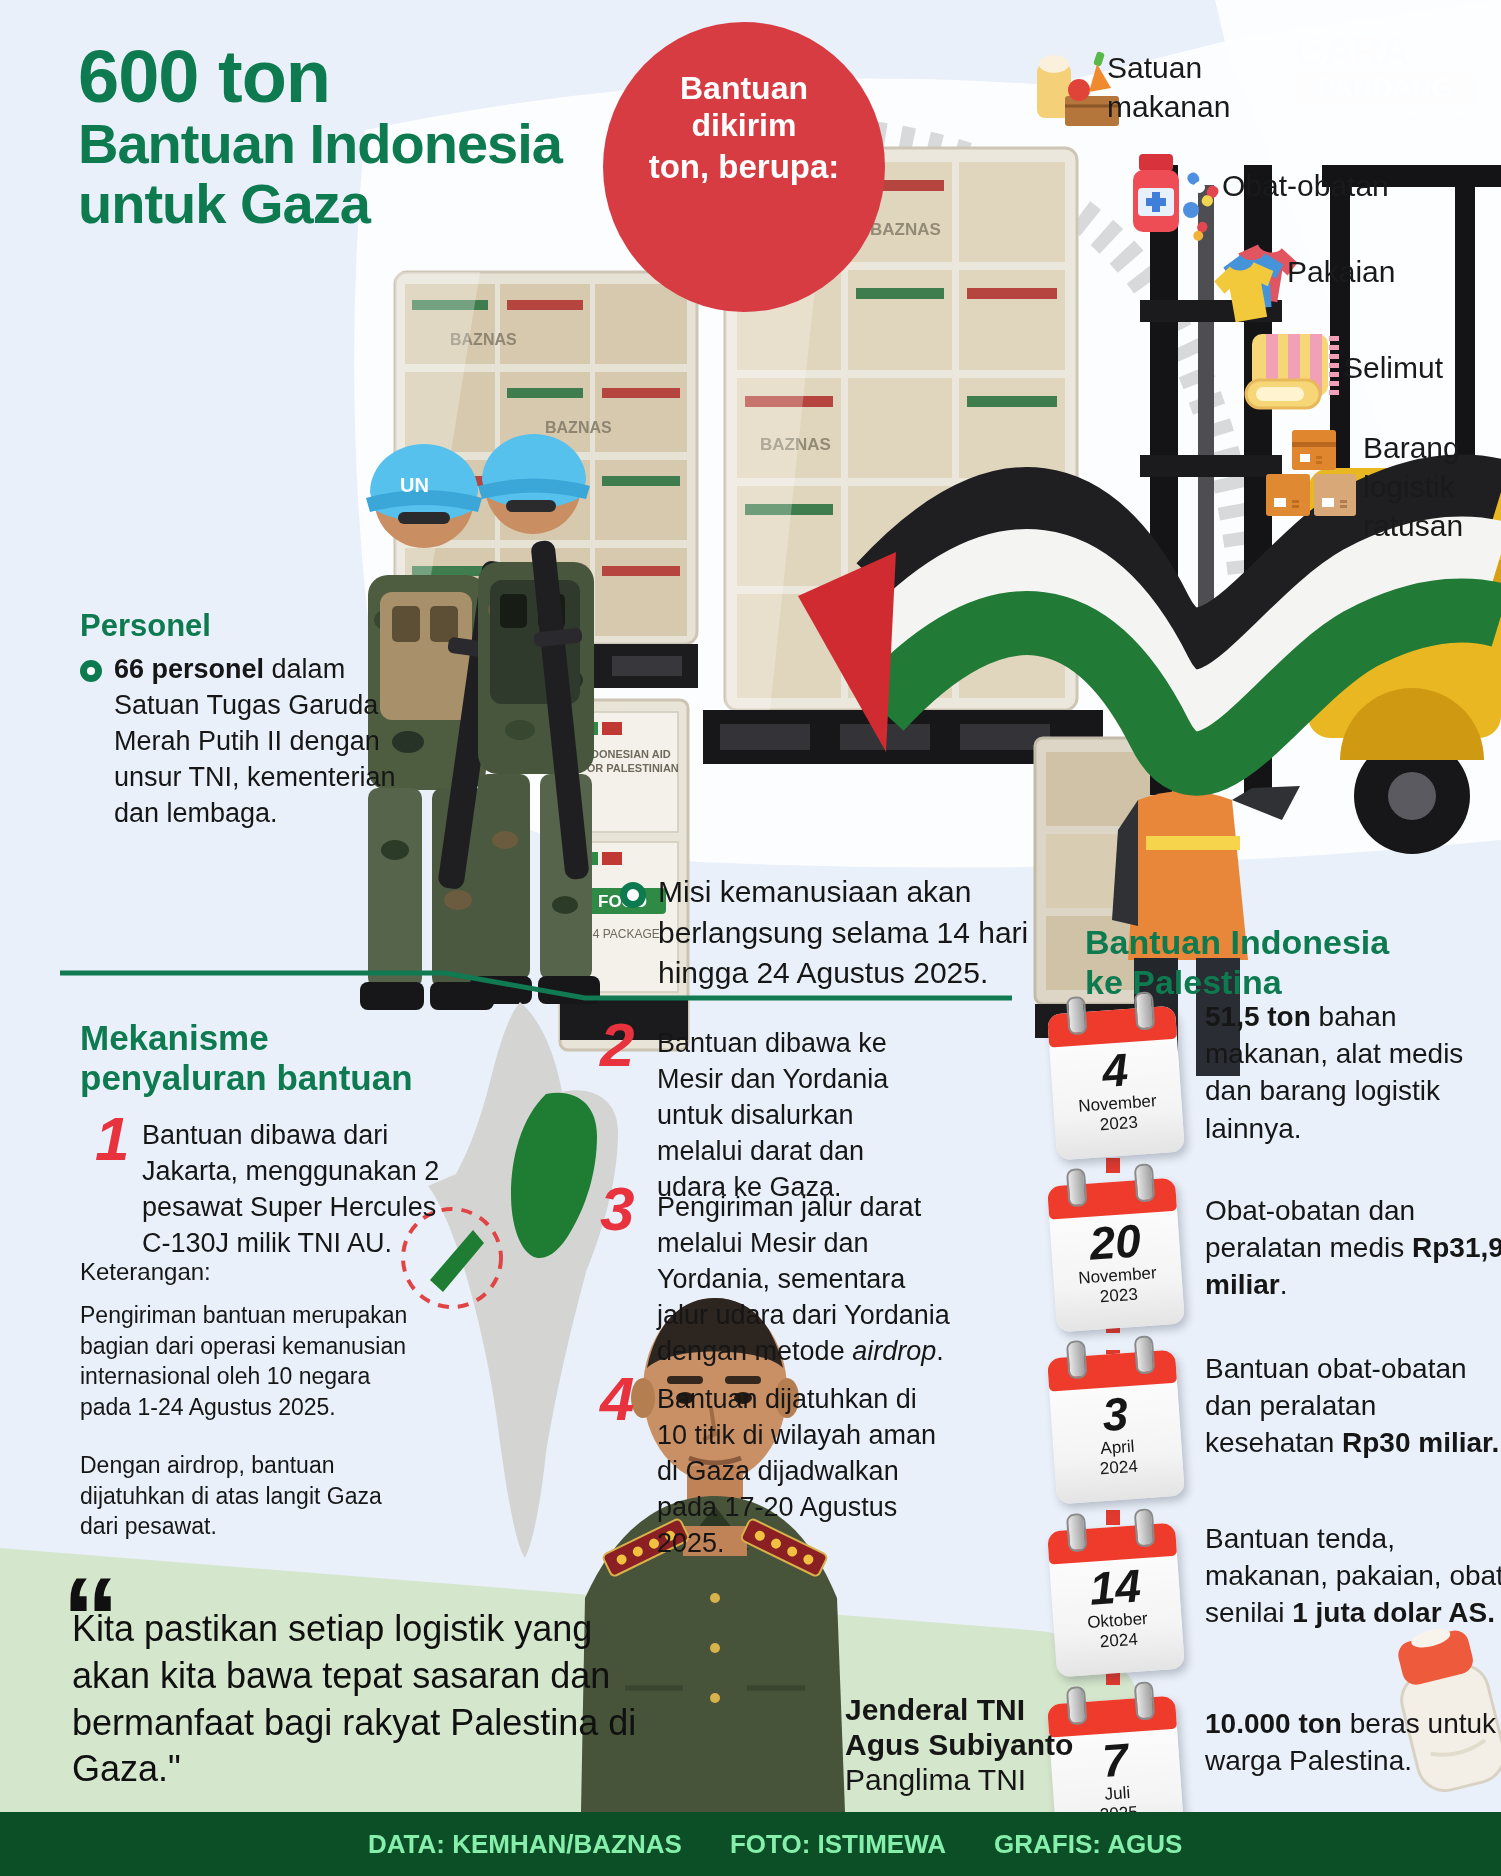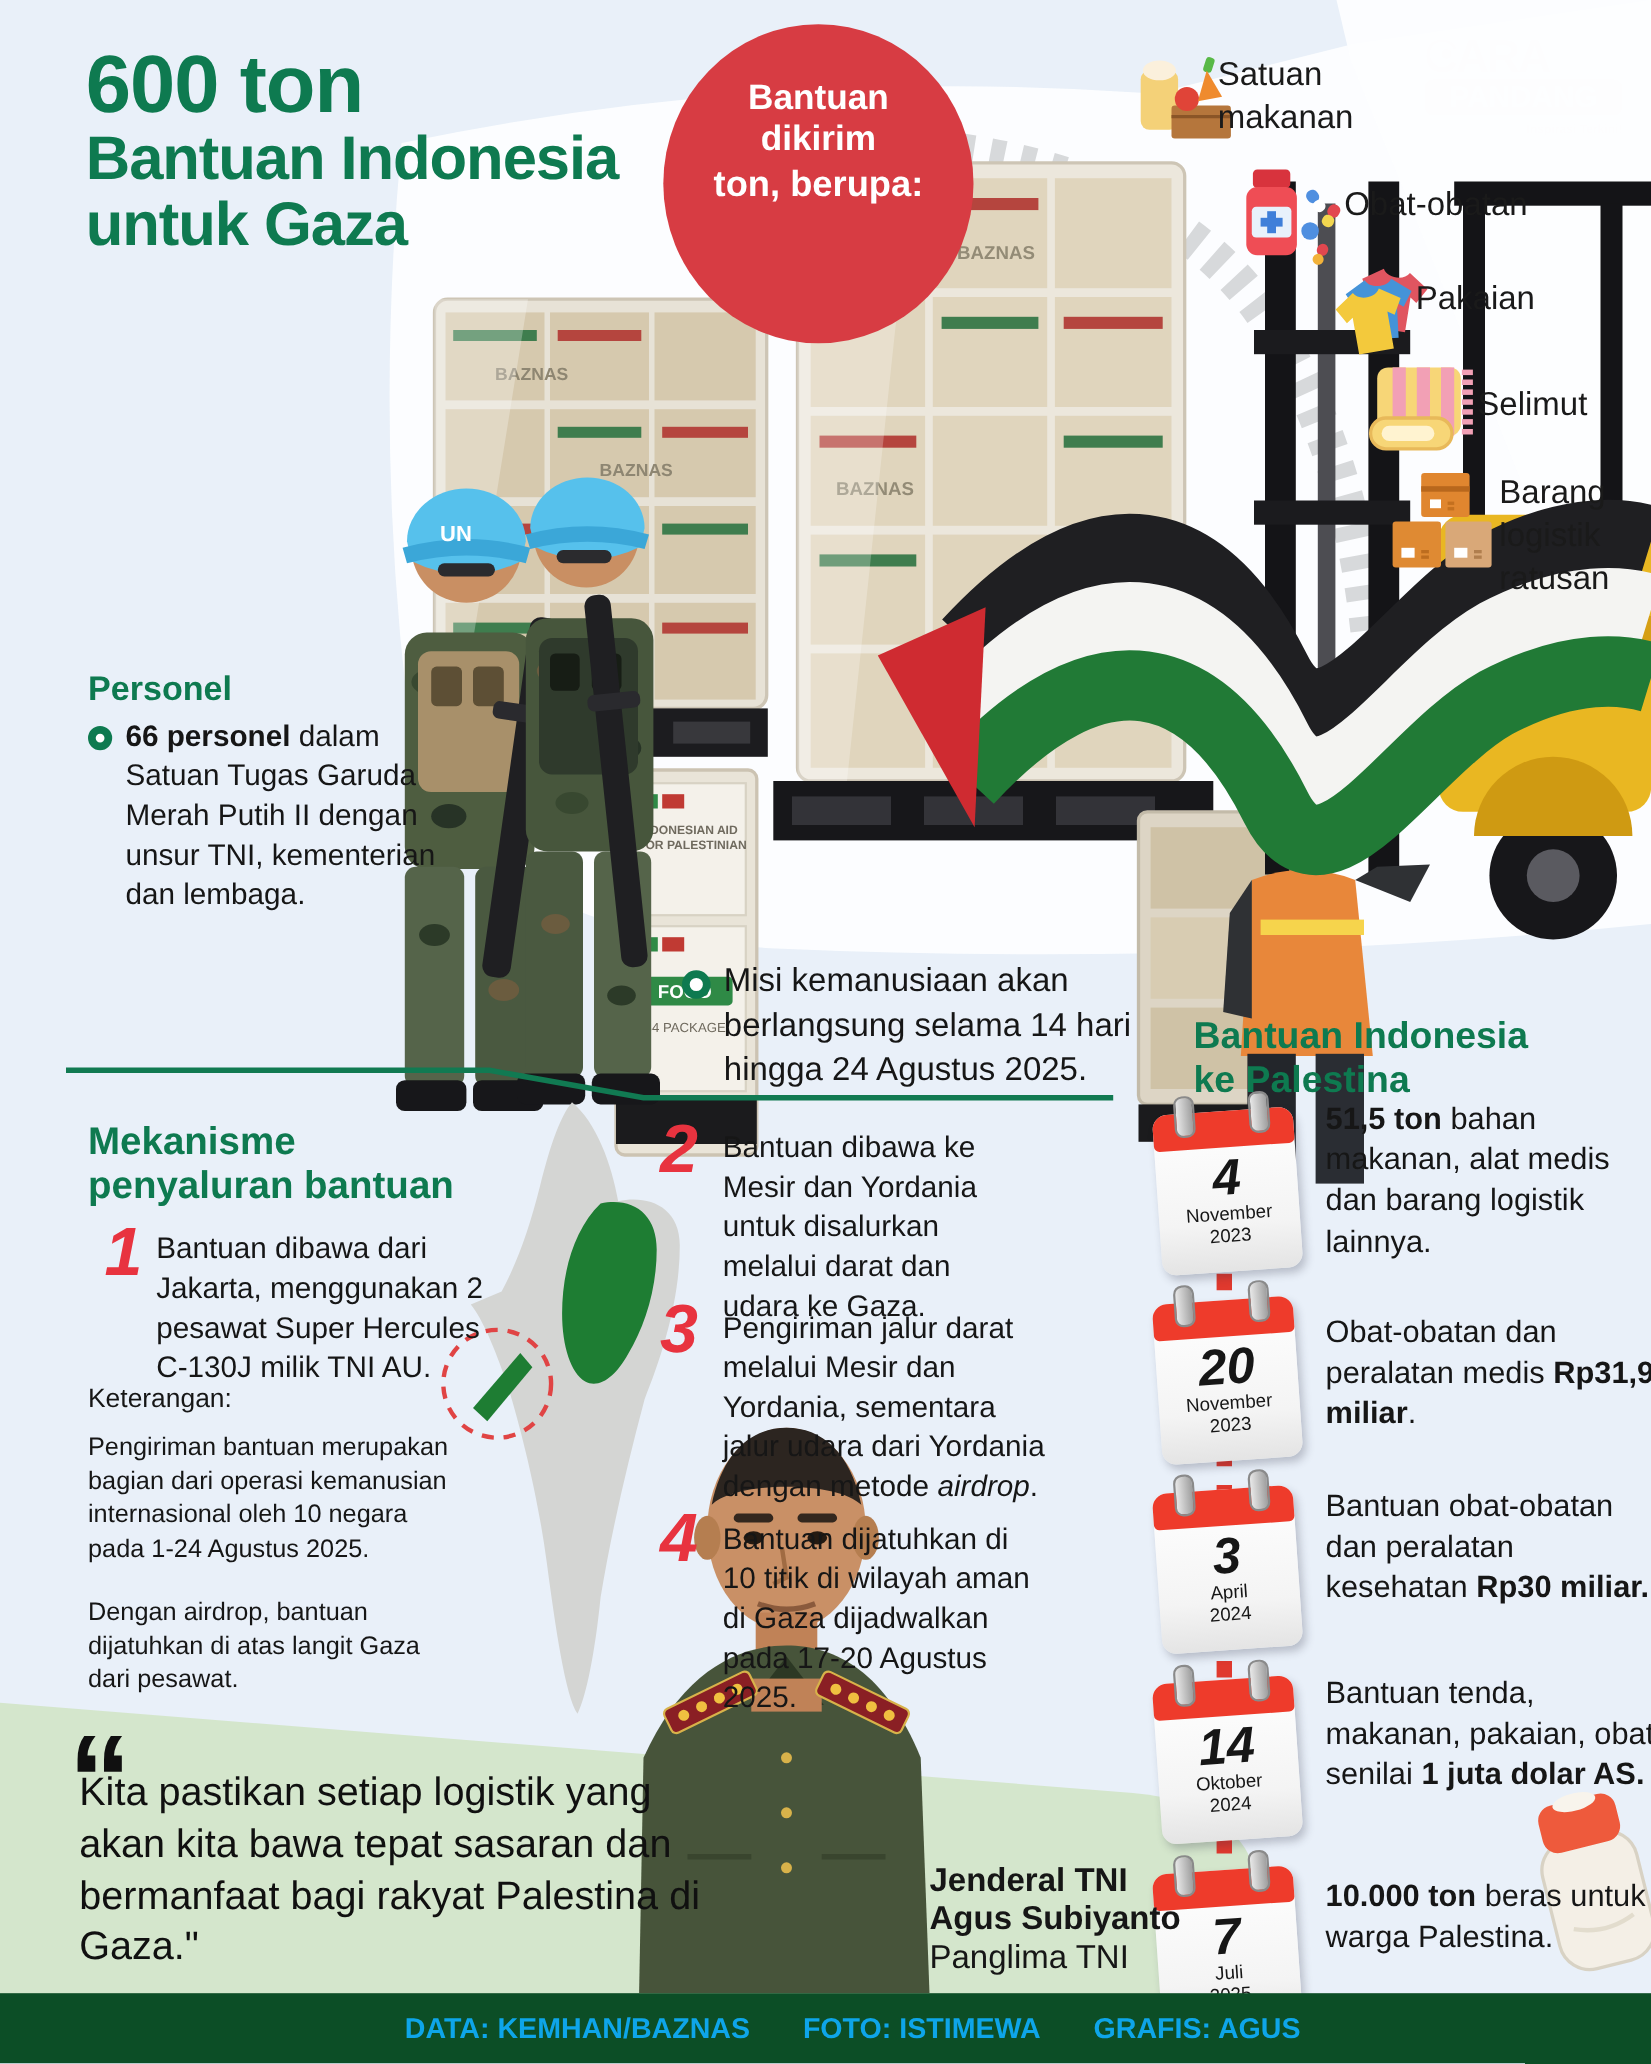--- a/index.html
+++ b/index.html
@@ -49,21 +49,21 @@
   .cal-month{font-size:17px;text-align:center;line-height:1.15;}
   .cal-year{font-size:17px;text-align:center;line-height:1.2;}
 
   
   .qmark{font-size:115px;font-weight:bold;line-height:.8;color:#101010;}
   .quote{font-size:36px;line-height:1.30;width:605px;color:#101010;}
 
   .caption{font-size:30px;line-height:1.17;}
 
   .footer{
-    left:0;top:1812px;width:1501px;height:64px;background:#0c4e26;color:#0ea5e9;
+    left:0;top:1812px;width:1501px;height:64px;background:#0c4e26;color:#86efac;
     display:flex;align-items:center;gap:48px;padding-left:368px;box-sizing:border-box;
     font-size:26px;font-weight:bold;
   }
 
   
   .logo-wrap{left:1295px;top:28px;width:185px;height:100px;}
 </style>
 </head>
 <body>
 

